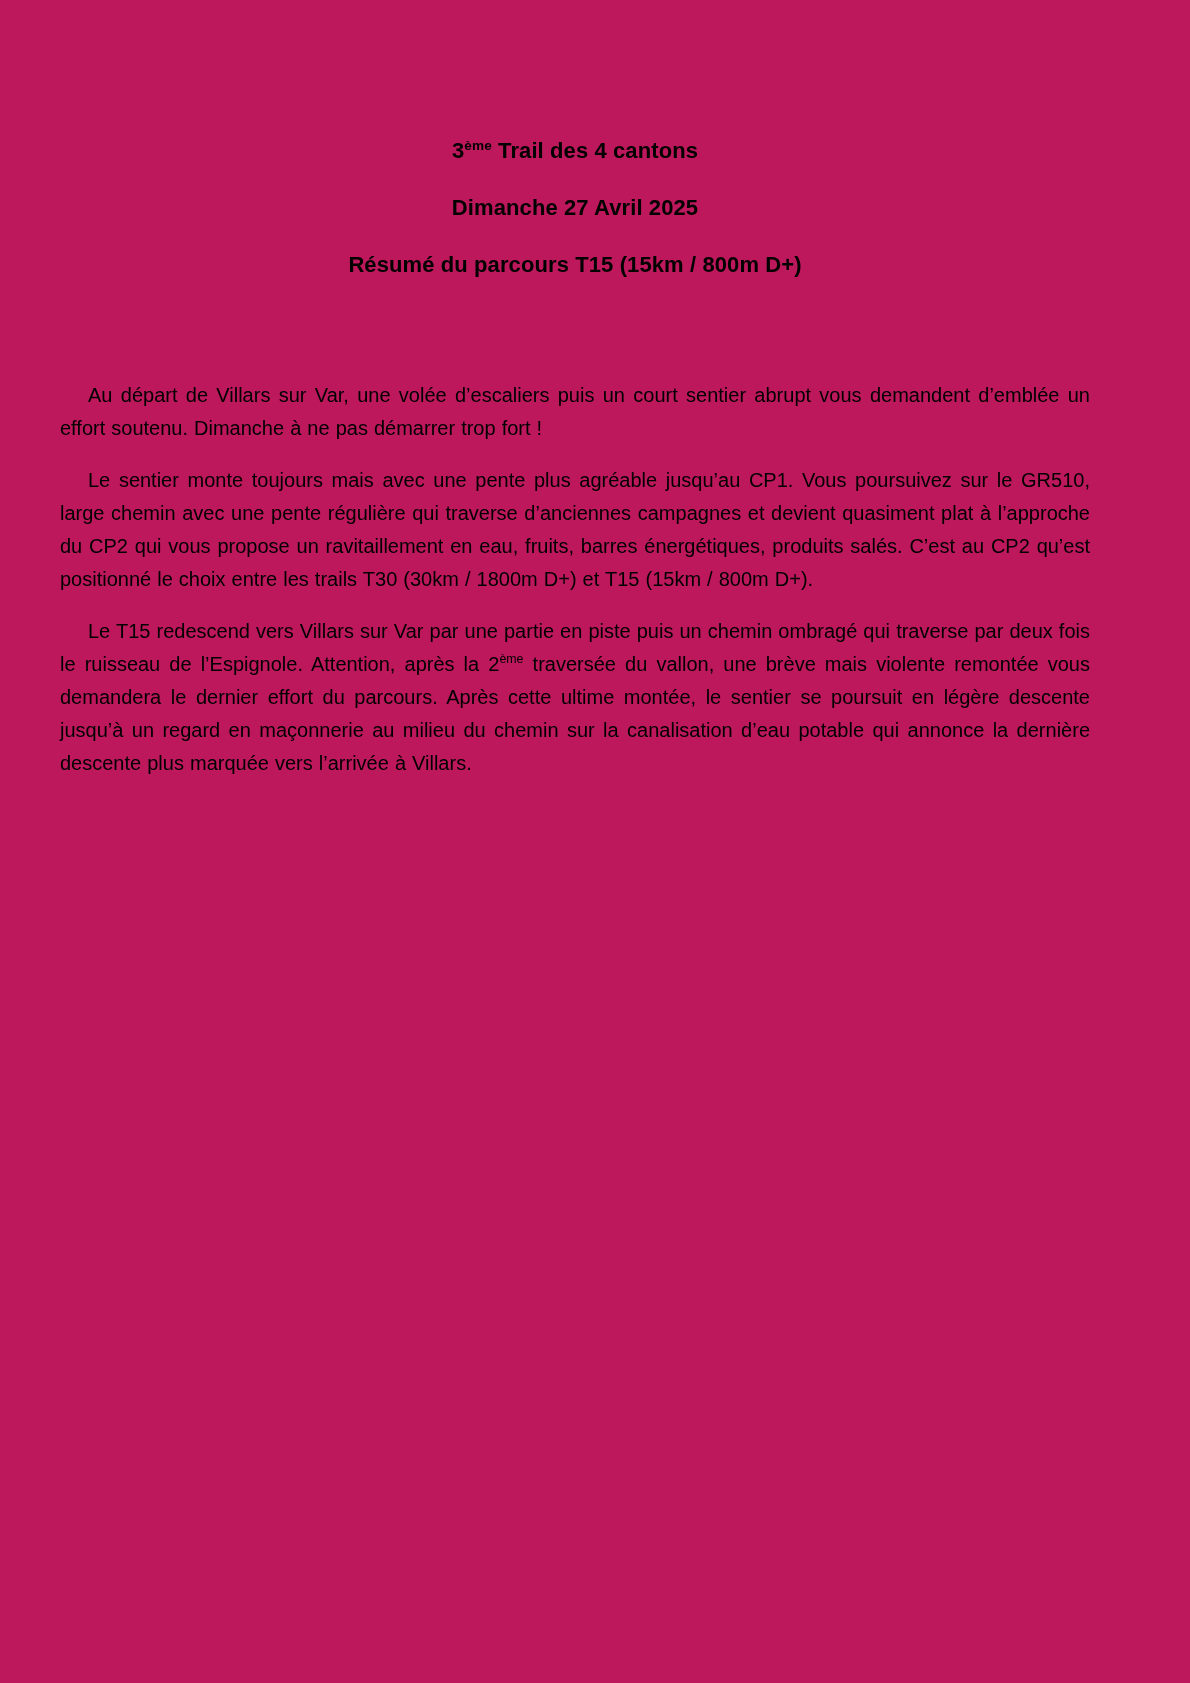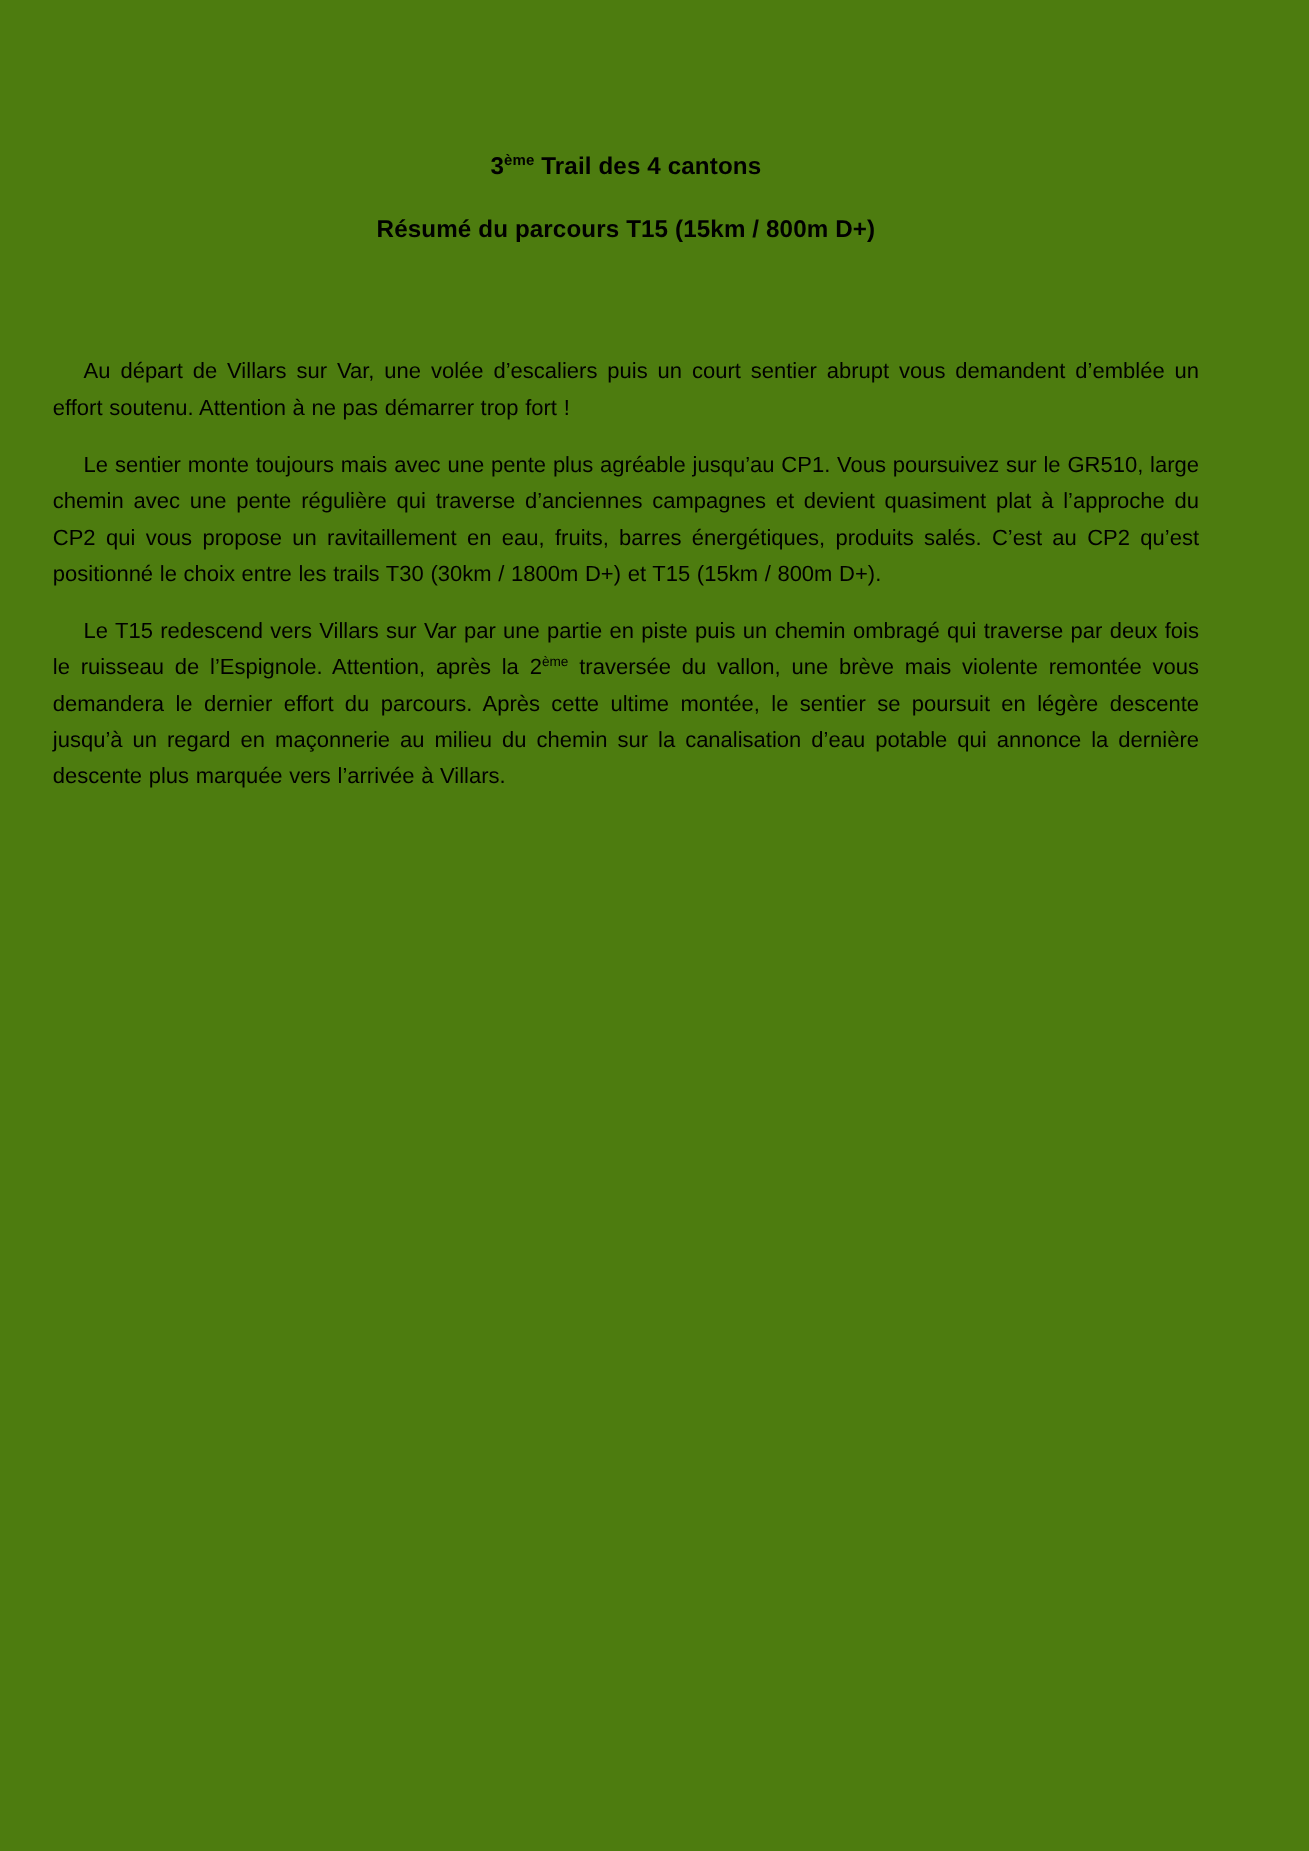--- a/index.html
+++ b/index.html
@@ -7,22 +7,22 @@
   body {
     width: 1190px;
     height: 1683px;
     font-family: "Liberation Sans", sans-serif;
     color: #000000;
     overflow: hidden;
   }
   .page {
     width: 1190px;
     height: 1683px;
-    background: #4d7c0f;
-    padding: 137px 100px 0 48px;
+    background: #be185d;
+    padding: 137px 100px 0 60px;
   }
   .title-block { text-align: center; }
   .heading {
     font-size: 22px;
     font-weight: 700;
     line-height: 28px;
     margin-bottom: 29px;
     letter-spacing: 0.1px;
   }
   .body-text { margin-top: 100px; }
@@ -40,22 +40,23 @@
     line-height: 0;
   }
 </style>
 </head>
 <body>
 
 <div class="page">
 
   <header class="title-block">
     <h1 class="heading"><span>3</span><sup>ème</sup><span> Trail des 4 cantons</span></h1>
+    <h2 class="heading">Dimanche 27 Avril 2025</h2>
     <h3 class="heading">Résumé du parcours T15 (15km / 800m D+)</h3>
   </header>
 
   <main class="body-text">
-    <p class="para"><span>Au départ de Villars sur Var, une volée d’escaliers puis un court sentier abrupt vous demandent d’emblée un effort soutenu. Attention à ne pas démarrer trop fort !</span></p>
+    <p class="para"><span>Au départ de Villars sur Var, une volée d’escaliers puis un court sentier abrupt vous demandent d’emblée un effort soutenu. Dimanche à ne pas démarrer trop fort !</span></p>
     <p class="para"><span>Le sentier monte toujours mais avec une pente plus agréable jusqu’au CP1. Vous poursuivez sur le GR510, large chemin avec une pente régulière qui traverse d’anciennes campagnes et devient quasiment plat à l’approche du CP2 qui vous propose un ravitaillement en eau, fruits, barres énergétiques, produits salés. C’est au CP2 qu’est positionné le choix entre les trails T30 (30km / 1800m D+) et T15 (15km / 800m D+).</span></p>
     <p class="para"><span>Le T15 redescend vers Villars sur Var par une partie en piste puis un chemin ombragé qui traverse par deux fois le ruisseau de l’Espignole. Attention, après la 2</span><sup>ème</sup><span> traversée du vallon, une brève mais violente remontée vous demandera le dernier effort du parcours. Après cette ultime montée, le sentier se poursuit en légère descente jusqu’à un regard en maçonnerie au milieu du chemin sur la canalisation d’eau potable qui annonce la dernière descente plus marquée vers l’arrivée à Villars.</span></p>
   </main>
 
 </div>
 
 </body></html>

